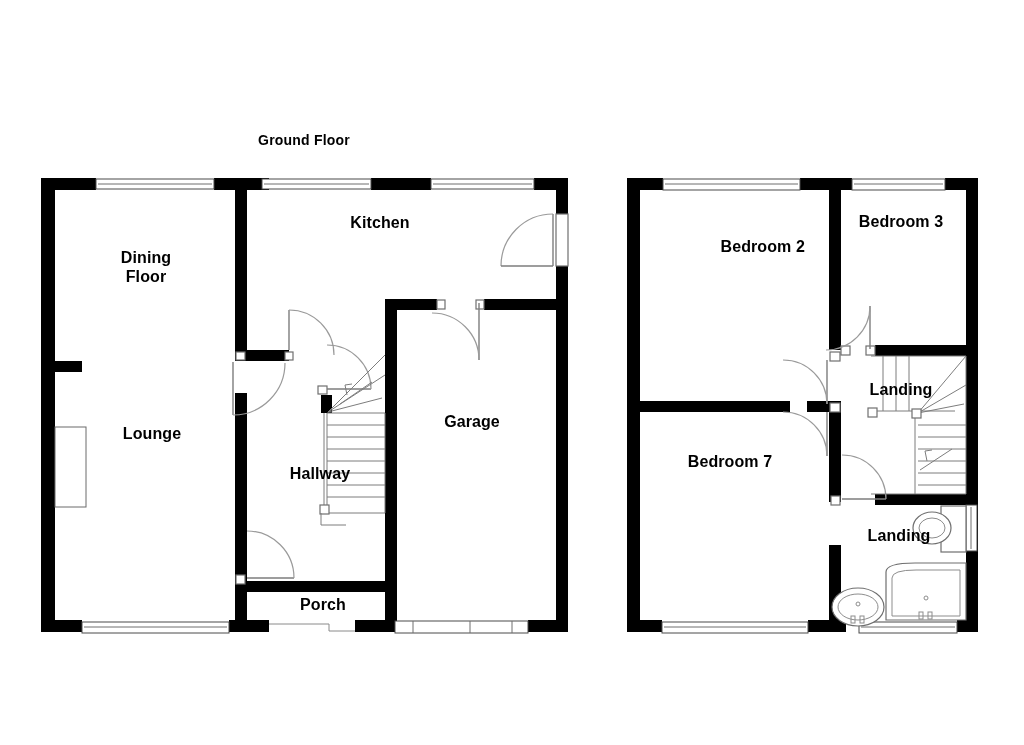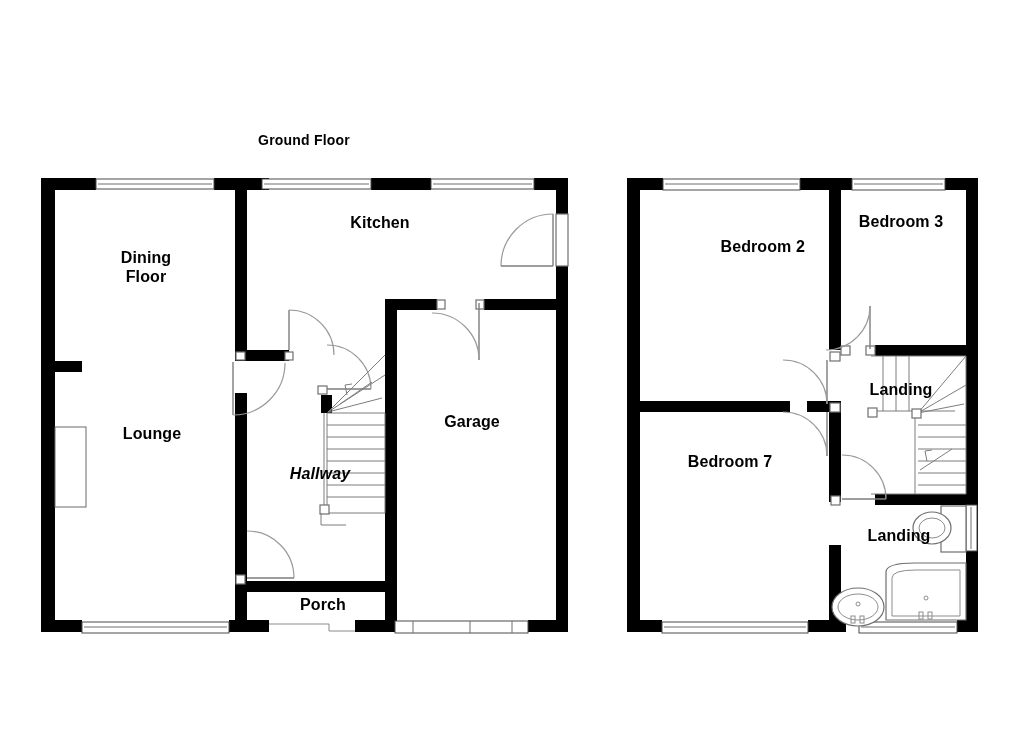--- a/index.html
+++ b/index.html
@@ -307,21 +307,21 @@
 
   <div class="floor-title" style="left:204px; top:132px; width:200px;">Ground Floor</div>
 
   <div class="room-label" style="left:86px; top:227px; width:120px;margin-top:21px;">
     <span>Dining</span><br>
     <span>Floor</span>
   </div>
   <div class="room-label" style="left:320px; top:213px; width:120px;">Kitchen</div>
   <div class="room-label" style="left:92px; top:424px; width:120px;">Lounge</div>
   <div class="room-label" style="left:412px; top:381px; width:120px;margin-top:31px;">Garage</div>
-  <div class="room-label" style="left:260px; top:464px; width:120px;font-style:italic;">Hallway</div>
+  <div class="room-label" style="left:260px; top:464px; width:120px;">Hallway</div>
   <div class="room-label" style="left:263px; top:595px; width:120px;">Porch</div>
 
   <div class="room-label" style="left:655px; top:237px; width:150px;text-align:right;">Bedroom 2</div>
   <div class="room-label" style="left:826px; top:212px; width:150px;">Bedroom 3</div>
   <div class="room-label" style="left:841px; top:380px; width:120px;">Landing</div>
   <div class="room-label" style="left:655px; top:452px; width:150px;">Bedroom 7</div>
   <div class="room-label" style="left:824px; top:526px; width:150px;">Landing</div>
 
 </div>
 

